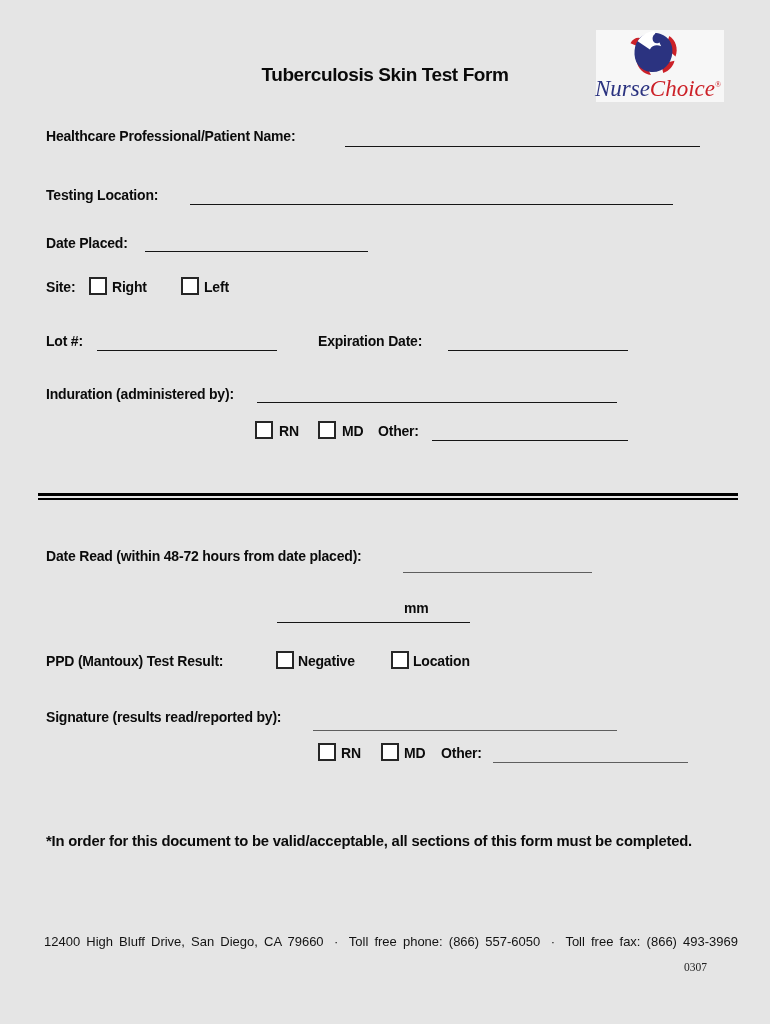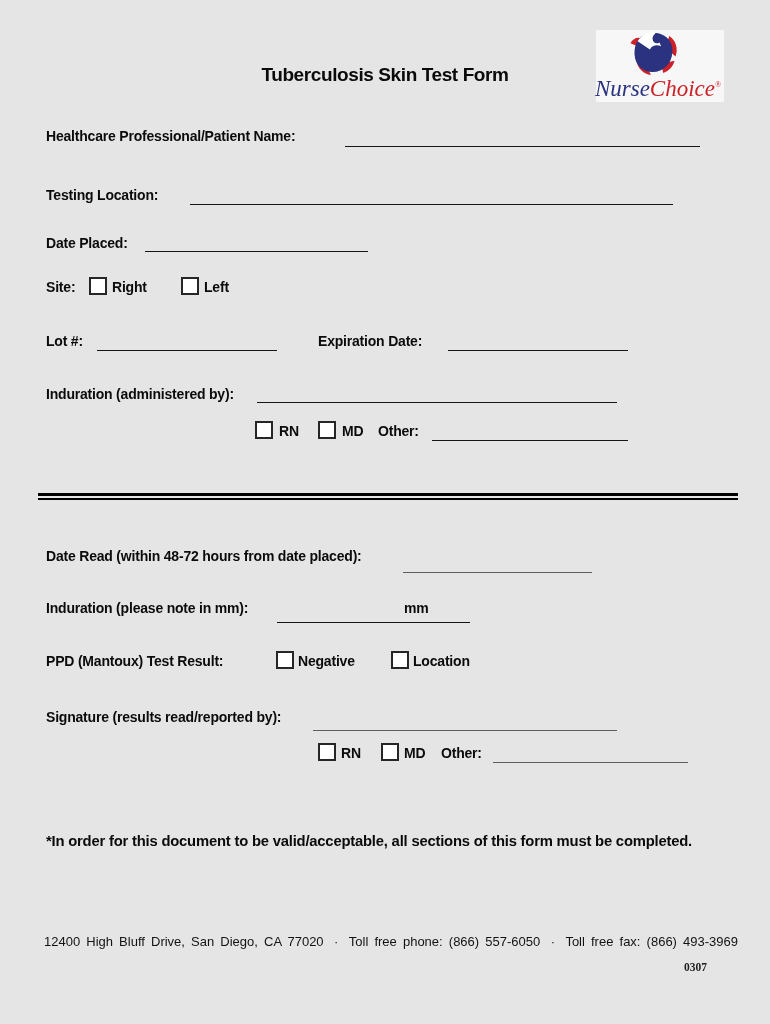--- a/index.html
+++ b/index.html
@@ -39,21 +39,21 @@
     position:absolute; left:46px; top:833px; font-weight:700; font-size:14.8px;
     letter-spacing:-0.2px; white-space:nowrap; color:#0b0b0b;
   }
   .footer {
     position:absolute; left:44px; top:934px; width:694px; display:flex;
     justify-content:space-between; align-items:baseline;
     font-size:13px; color:#131313; white-space:nowrap; word-spacing:2.5px;
   }
   .form-code {
     position:absolute; left:684px; top:961px; font-family:"Liberation Serif","DejaVu Serif",serif;
-    font-size:11.5px; color:#222;font-weight:bold;
+    font-size:11.5px; color:#222;
   }
 </style>
 </head>
 <body>
 
 <div class="page">
 
   <div class="title">Tuberculosis Skin Test Form</div>
 
   <div class="logo-bg"></div>
@@ -96,21 +96,20 @@
   <span class="cb" style="left:318px;top:421px"></span>
   <span class="lbl" style="left:342px;top:423px">MD</span>
   <span class="lbl" style="left:378px;top:423px">Other:</span>
   <span class="ln" style="left:432px;top:440px;width:196px"></span>
 
   <div class="divider"></div>
 
   <span class="lbl" style="left:46px;top:548px">Date Read (within 48-72 hours from date placed):</span>
   <span class="ln soft" style="left:403px;top:572px;width:189px"></span>
 
-  <span class="lbl" style="left:46px;top:600px">Induration (please note in mm):</span>
   <span class="ln" style="left:277px;top:622px;width:193px"></span>
   <span class="lbl" style="left:404px;top:600px">mm</span>
 
   <span class="lbl" style="left:46px;top:653px">PPD (Mantoux) Test Result:</span>
   <span class="cb" style="left:276px;top:651px"></span>
   <span class="lbl" style="left:298px;top:653px">Negative</span>
   <span class="cb" style="left:391px;top:651px"></span>
   <span class="lbl" style="left:413px;top:653px">Location</span>
 
   <span class="lbl" style="left:46px;top:709px">Signature (results read/reported by):</span>
@@ -119,21 +118,21 @@
   <span class="cb" style="left:318px;top:743px"></span>
   <span class="lbl" style="left:341px;top:745px">RN</span>
   <span class="cb" style="left:381px;top:743px"></span>
   <span class="lbl" style="left:404px;top:745px">MD</span>
   <span class="lbl" style="left:441px;top:745px">Other:</span>
   <span class="ln soft" style="left:493px;top:762px;width:195px"></span>
 
   <div class="note">*In order for this document to be valid/acceptable, all sections of this form must be completed.</div>
 
   <div class="footer">
-    <span>12400 High Bluff Drive, San Diego, CA 77020</span>
+    <span>12400 High Bluff Drive, San Diego, CA 79660</span>
     <span>·</span>
     <span>Toll free phone: (866) 557-6050</span>
     <span>·</span>
     <span>Toll free fax: (866) 493-3969</span>
   </div>
   <div class="form-code">0307</div>
 
 </div>
 
 </body></html>

